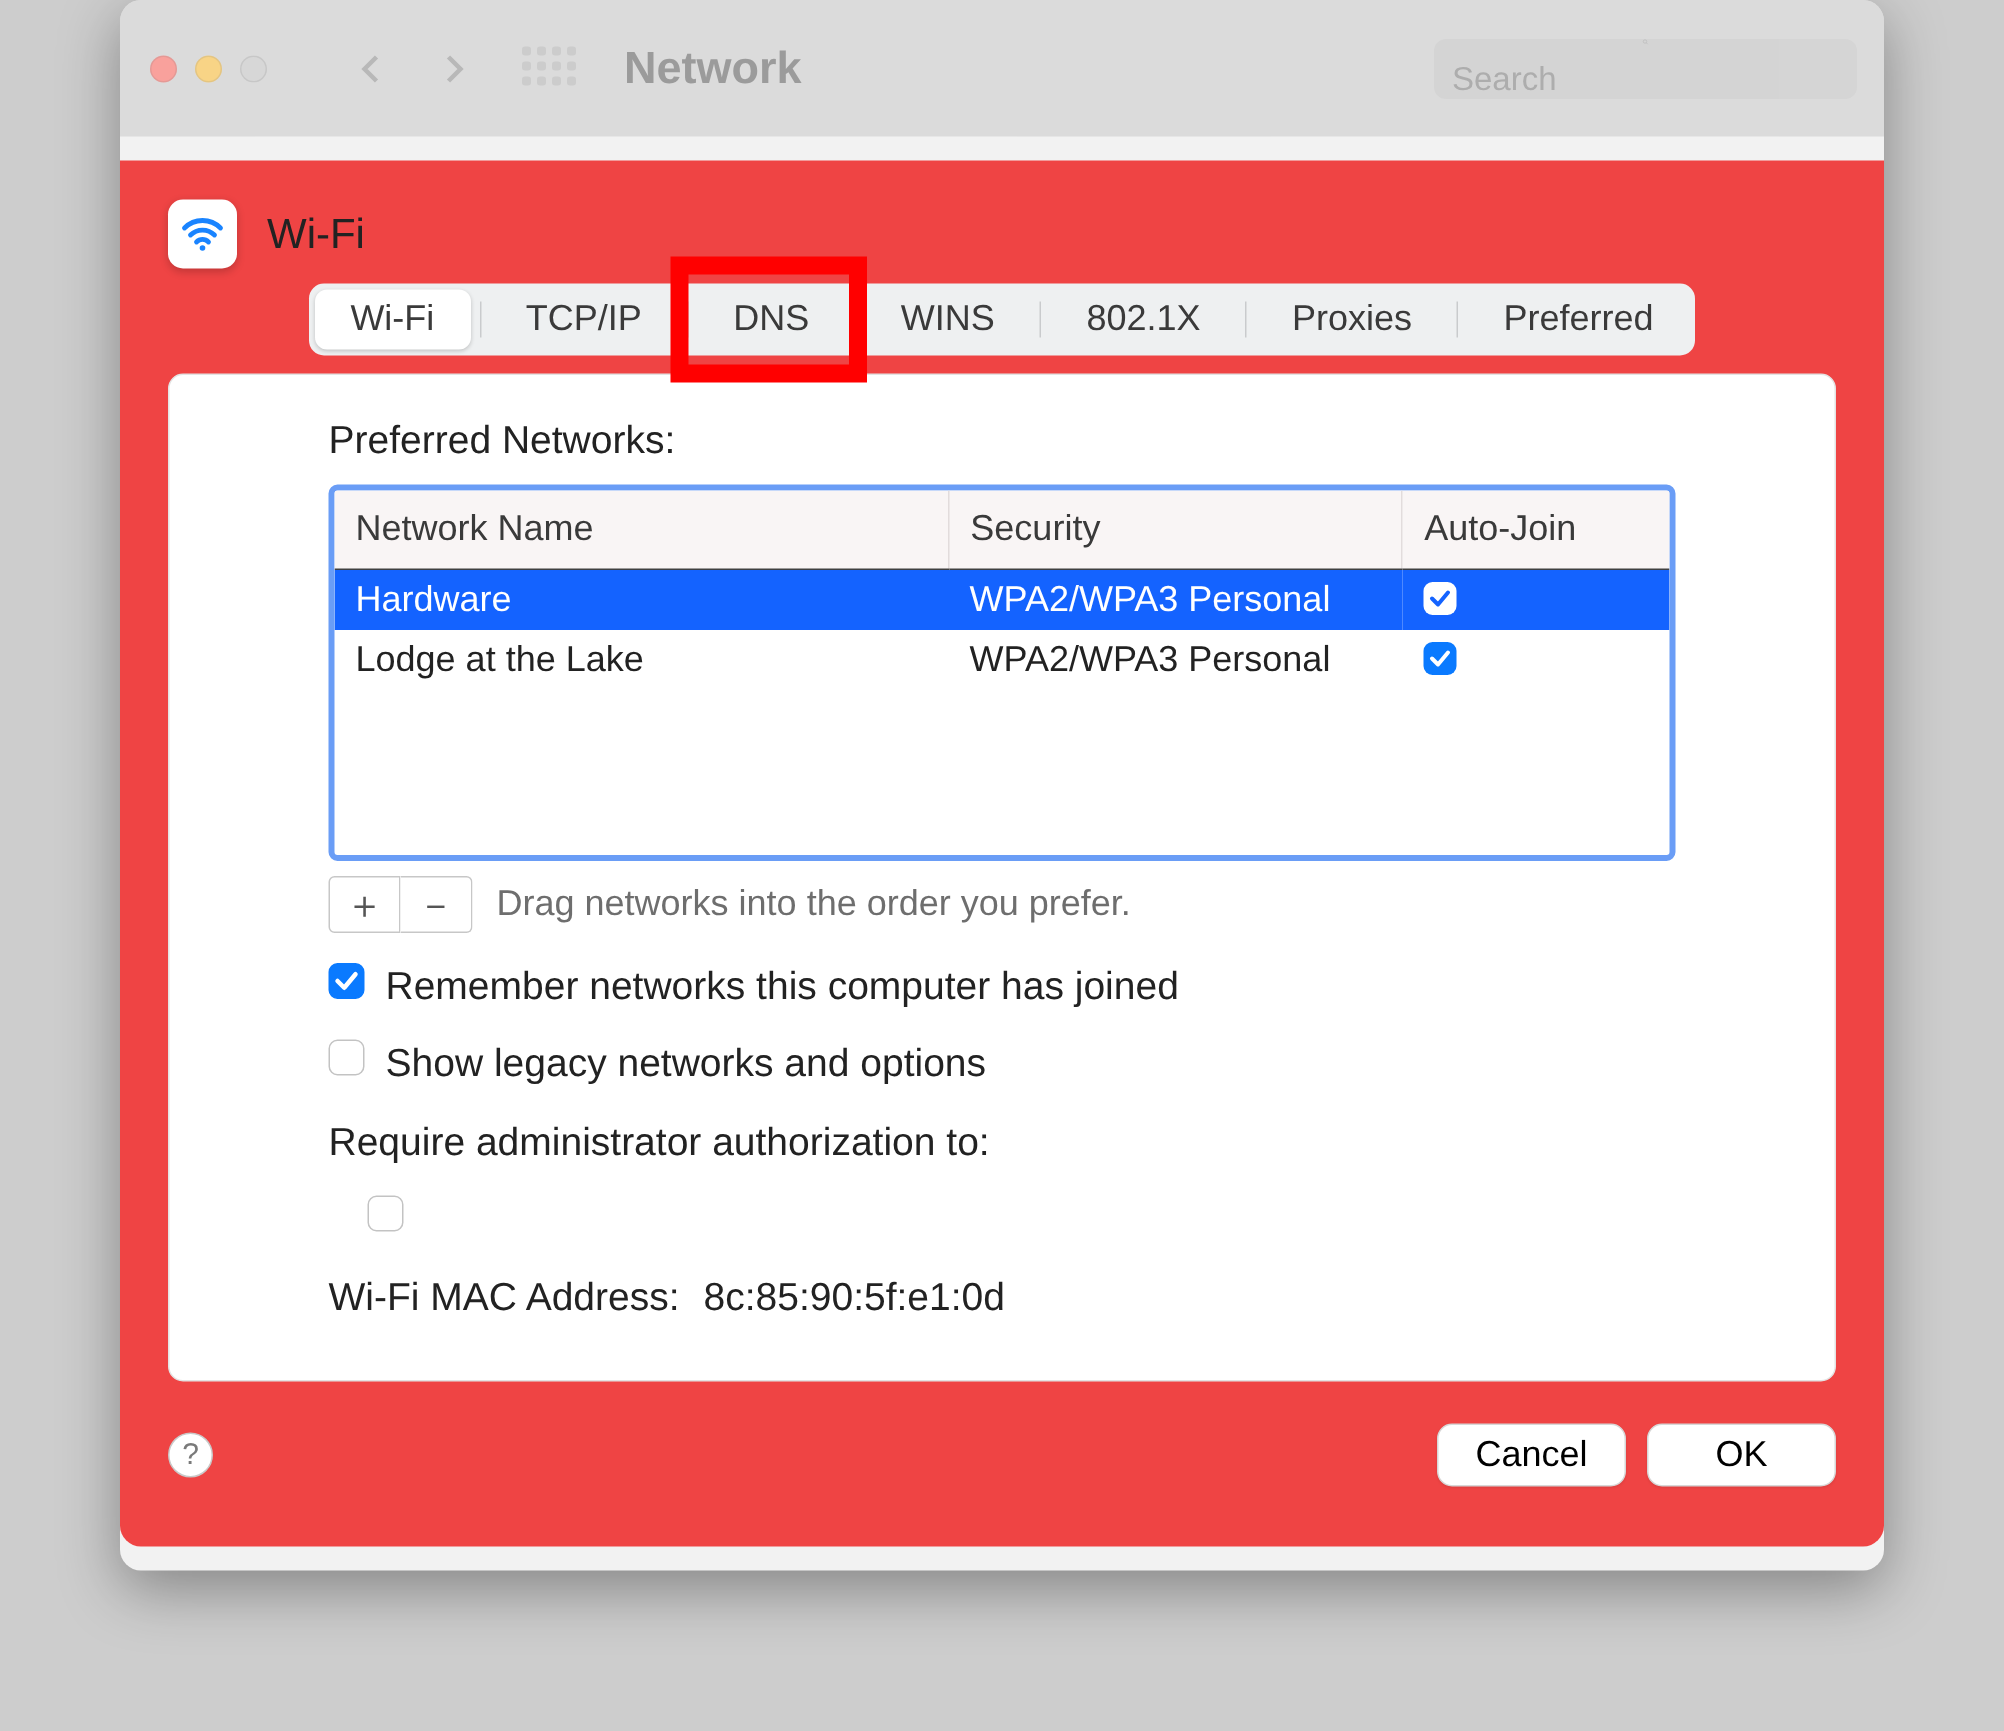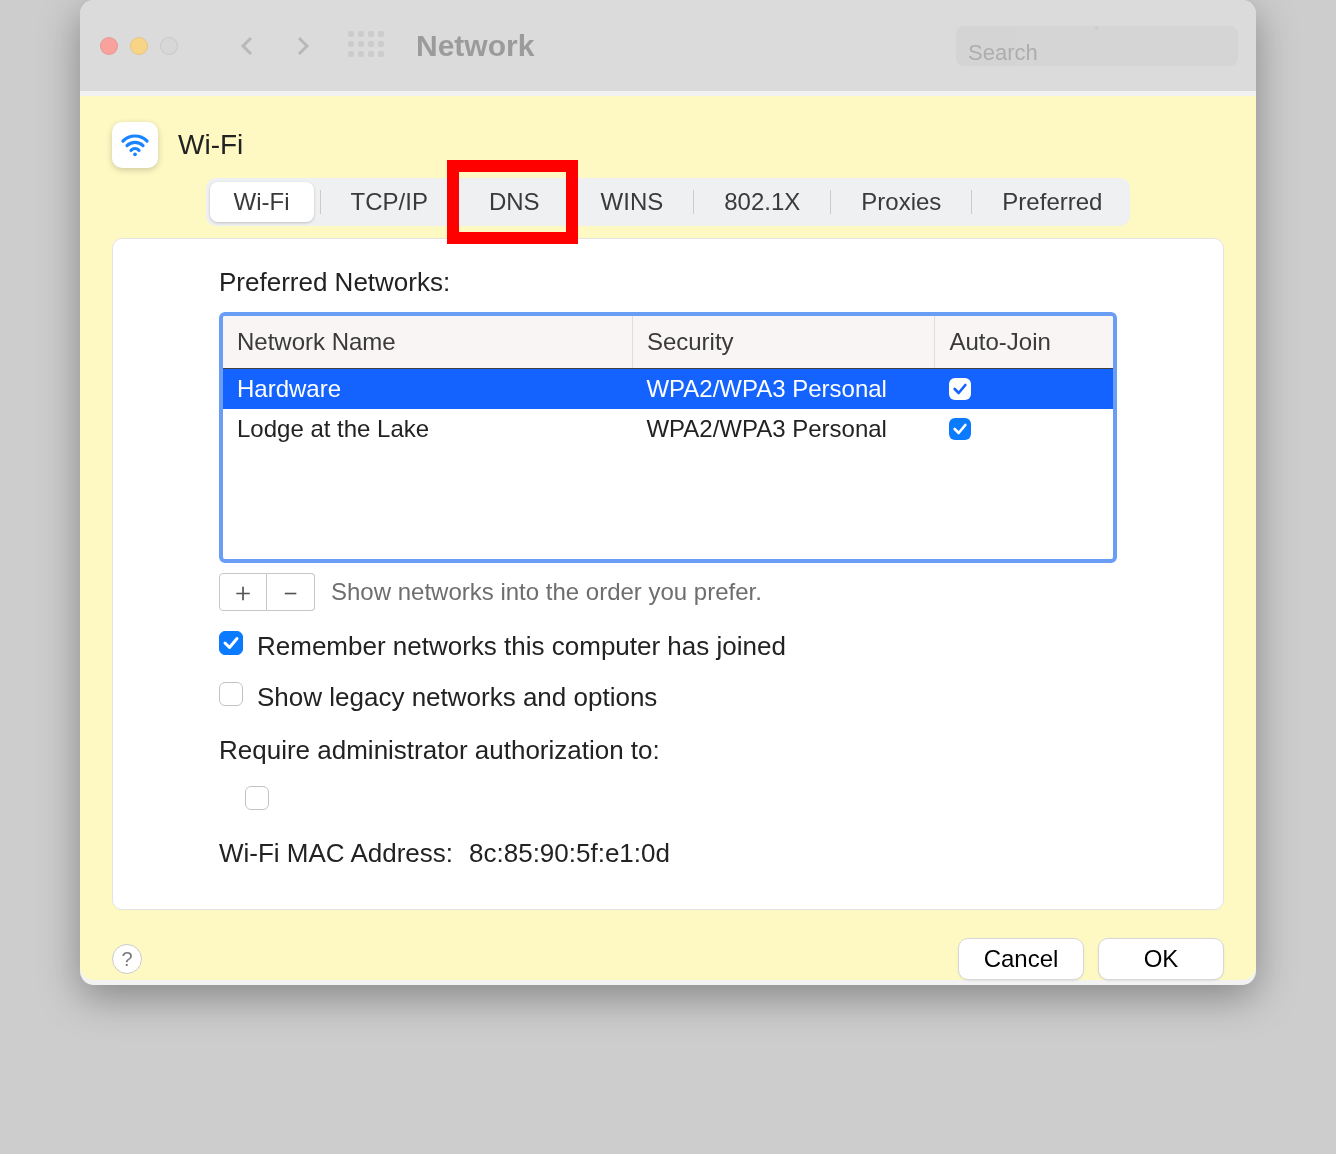--- a/index.html
+++ b/index.html
@@ -18,21 +18,21 @@
   .chev { width:24px; height:24px; color:#8a8a8a; }
   .appgrid { width:30px; height:30px; margin-left:20px; color:#9a9a9a; }
   .grid-dots { display:grid; grid-template-columns:repeat(4,6px); grid-auto-rows:6px; gap:4px; }
   .grid-dots span{ width:6px;height:6px;border-radius:2px;background:#aeaeae; }
   .title { font-size:30px; font-weight:700; color:#555; margin-left:24px; }
   .searchwrap { margin-left:auto; width:282px; height:40px; background:#bdbdbd; border-radius:8px; display:flex; align-items:center; padding:0 12px; gap:10px;flex-direction:column; }
   .searchwrap svg { width:20px; height:20px; color:#8a8a8a; }
   .searchwrap input { border:none; background:transparent; font-size:22px; color:#777; outline:none; width:100%; }
 
   
-  .sheet { position:relative; margin:5px auto; width:1176px; background:#fef9c3; border-radius:0 0 14px 14px; }
+  .sheet { position:relative; margin:16px auto; width:1176px; background:#ef4444; border-radius:0 0 14px 14px; padding-bottom:40px;}
   .sheet-inner { padding:26px 32px 0 32px; }
 
   .wifi-header { display:flex; align-items:center; gap:20px; margin-bottom:10px; }
   .wifi-tile { width:46px; height:46px; border-radius:10px; background:#fff; box-shadow:0 2px 6px rgba(0,0,0,.2); display:flex; align-items:center; justify-content:center; }
   .wifi-tile svg{ width:32px; height:32px; }
   .wifi-title { font-size:28px; font-weight:500; color:#222; }
 
   
   .tabs { display:flex; justify-content:center; }
   .tabbar { display:flex; background:#eef0f1; border-radius:10px; padding:4px; gap:0; align-items:center; height:48px;}
@@ -212,21 +212,21 @@
                 </tr>
             </tbody>
           </table>
         </div>
 
         <div class="addremove-row">
           <div class="pm-group">
             <div class="pm">＋</div>
             <div class="pm">－</div>
           </div>
-          <div class="hint">Show networks into the order you prefer.</div>
+          <div class="hint">Drag networks into the order you prefer.</div>
         </div>
 
         <div class="check-row">
           <span class="box on">
               <svg viewBox="0 0 24 24" fill="none" stroke="currentColor" stroke-width="4" stroke-linecap="round" stroke-linejoin="round">
                 <polyline points="4 12 10 18 20 6"></polyline>
               </svg>
             </span>
           <span>Remember networks this computer has joined</span>
         </div>

